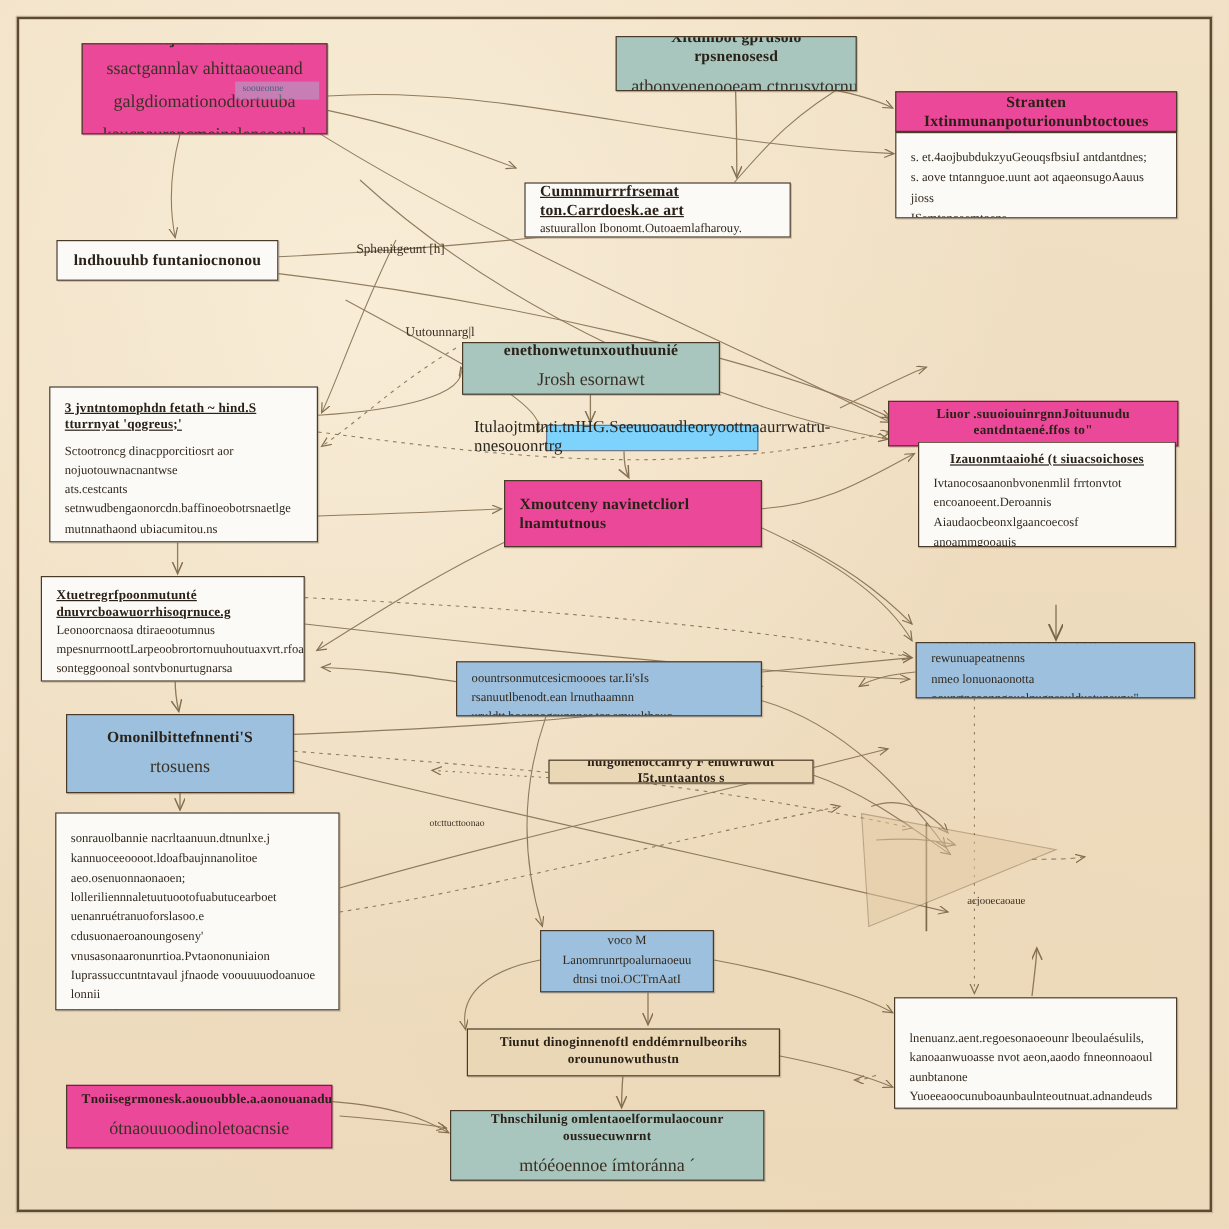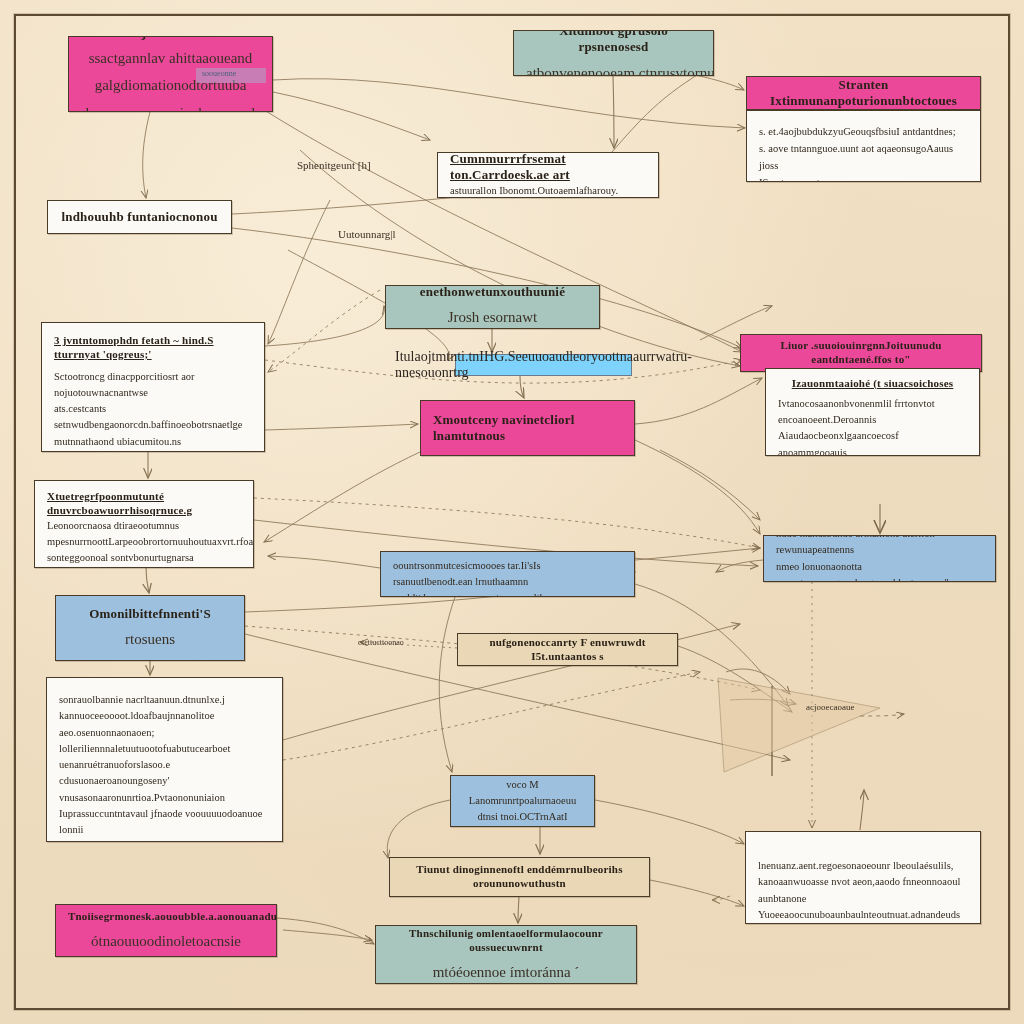--- a/index.html
+++ b/index.html
@@ -80,20 +80,21 @@
   .body.center{ text-align:center; }
   .body li{ margin:0 0 1px 0; list-style:none; }
   ul.body{ margin:4px 0 0 0; padding:0; }
 
   .floatlabel{
     position:absolute;
     font-size:11px;
     color:#3b3023;
     filter:blur(.5px);
     white-space:nowrap;
+    margin-top:43px;
   }
   .band{
     position:absolute;
     box-sizing:border-box;
     border:1.2px solid #6b7b8c;
     background:#7dd3fc;
     display:flex;align-items:center;justify-content:center;
     font-size:14px;color:#2c2620;
     filter:blur(.25px);
     padding:0 8px;
@@ -283,21 +284,21 @@
   <div class="node n-blue" style="left:380px;top:551px;width:255px;height:46px;align-items:flex-start;">
     <div class="body">Oroantcem.arut.finmatinodftoed  oountrsonmutcesicmoooes  tar.Ii'sIs</div>
     <div class="body">rsanuutlbenodt.ean  lrnuthaamnn  uruldtt.boonnogsunnner  tor   amuultbouc</div>
   </div>
 
   <div class="node n-blue" style="left:763px;top:535px;width:233px;height:47px;align-items:flex-start;">
     <div class="body">huuo  n.anusbunuo  artnamone  ateriion  rewunuapeatnenns</div>
     <div class="body">nmeo  lonuonaonotta  oounrtncoonngouelnugnsaulduatunaupu"</div>
   </div>
 
-  <div class="node n-tan2" style="left:457px;top:633px;width:221px;height:33px;">
+  <div class="node n-tan2" style="left:457px;top:633px;width:221px;height:20px;">
     <div class="ttl" style="font-size:11px;">nufgonenoccanrty  F  enuwruwdt  I5t.untaantos  s</div>
   </div>
 
   <div class="node n-white" style="left:46px;top:677px;width:237px;height:165px;justify-content:flex-start;padding-top:14px;">
     <div class="body">sonrauolbannie  nacrltaanuun.dtnunlxe.j</div>
     <div class="body">kannuoceeoooot.ldoafbaujnnanolitoe  aeo.osenuonnaonaoen;</div>
     <div class="body">lolleriliennnaletuutuootofuabutucearboet  uenanruétranuoforslasoo.e</div>
     <div class="body">cdusuonaeroanoungoseny'  vnusasonaaronunrtioa.Pvtaononuniaion</div>
     <div class="body">Iuprassuccuntntavaul  jfnaode  voouuuuodoanuoe  lonnii</div>
     <div class="body">Idproonibutnuzrostuaunte  u  twoluutaoanelanoudnotuo</div>

